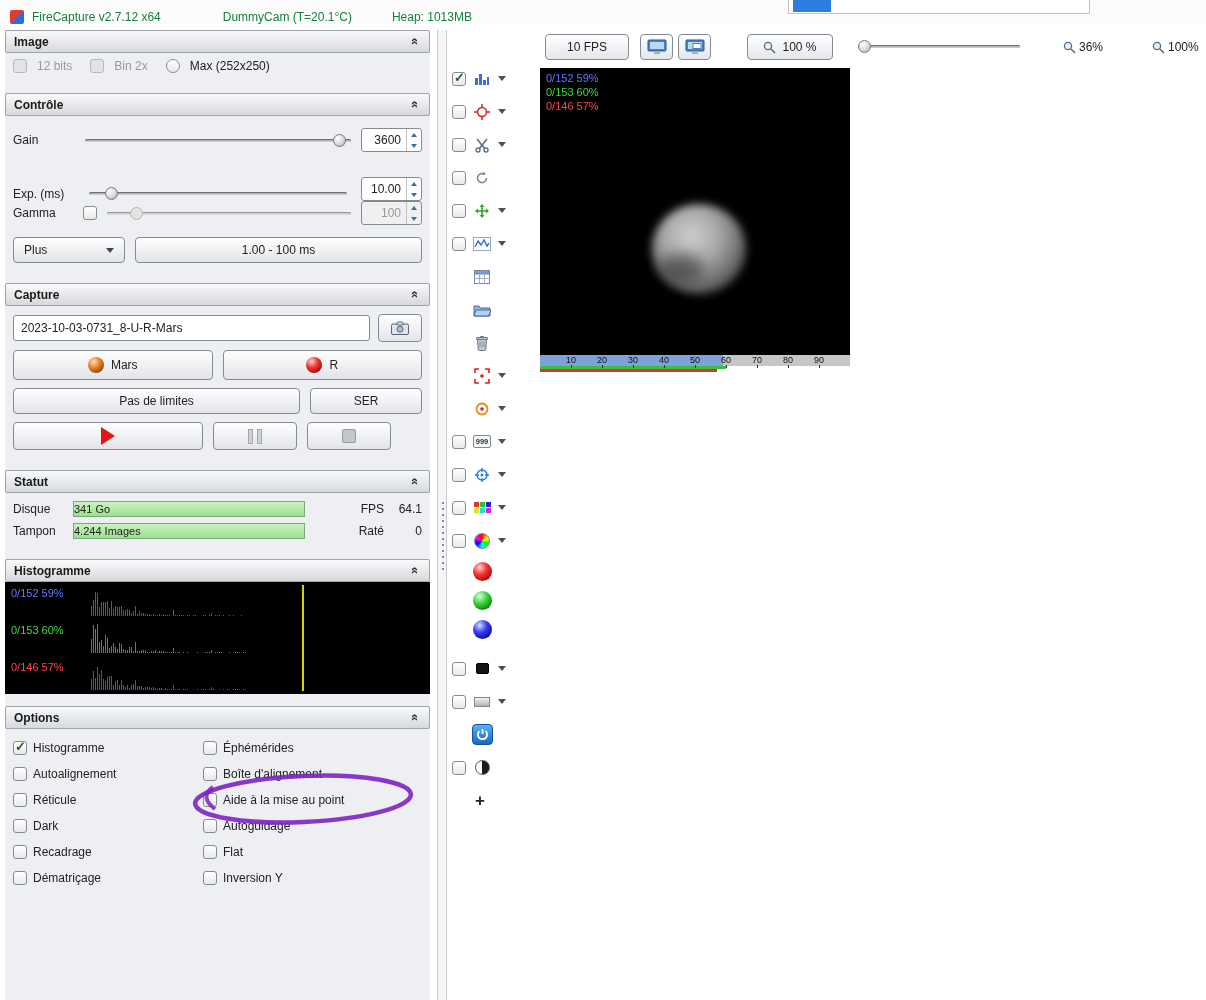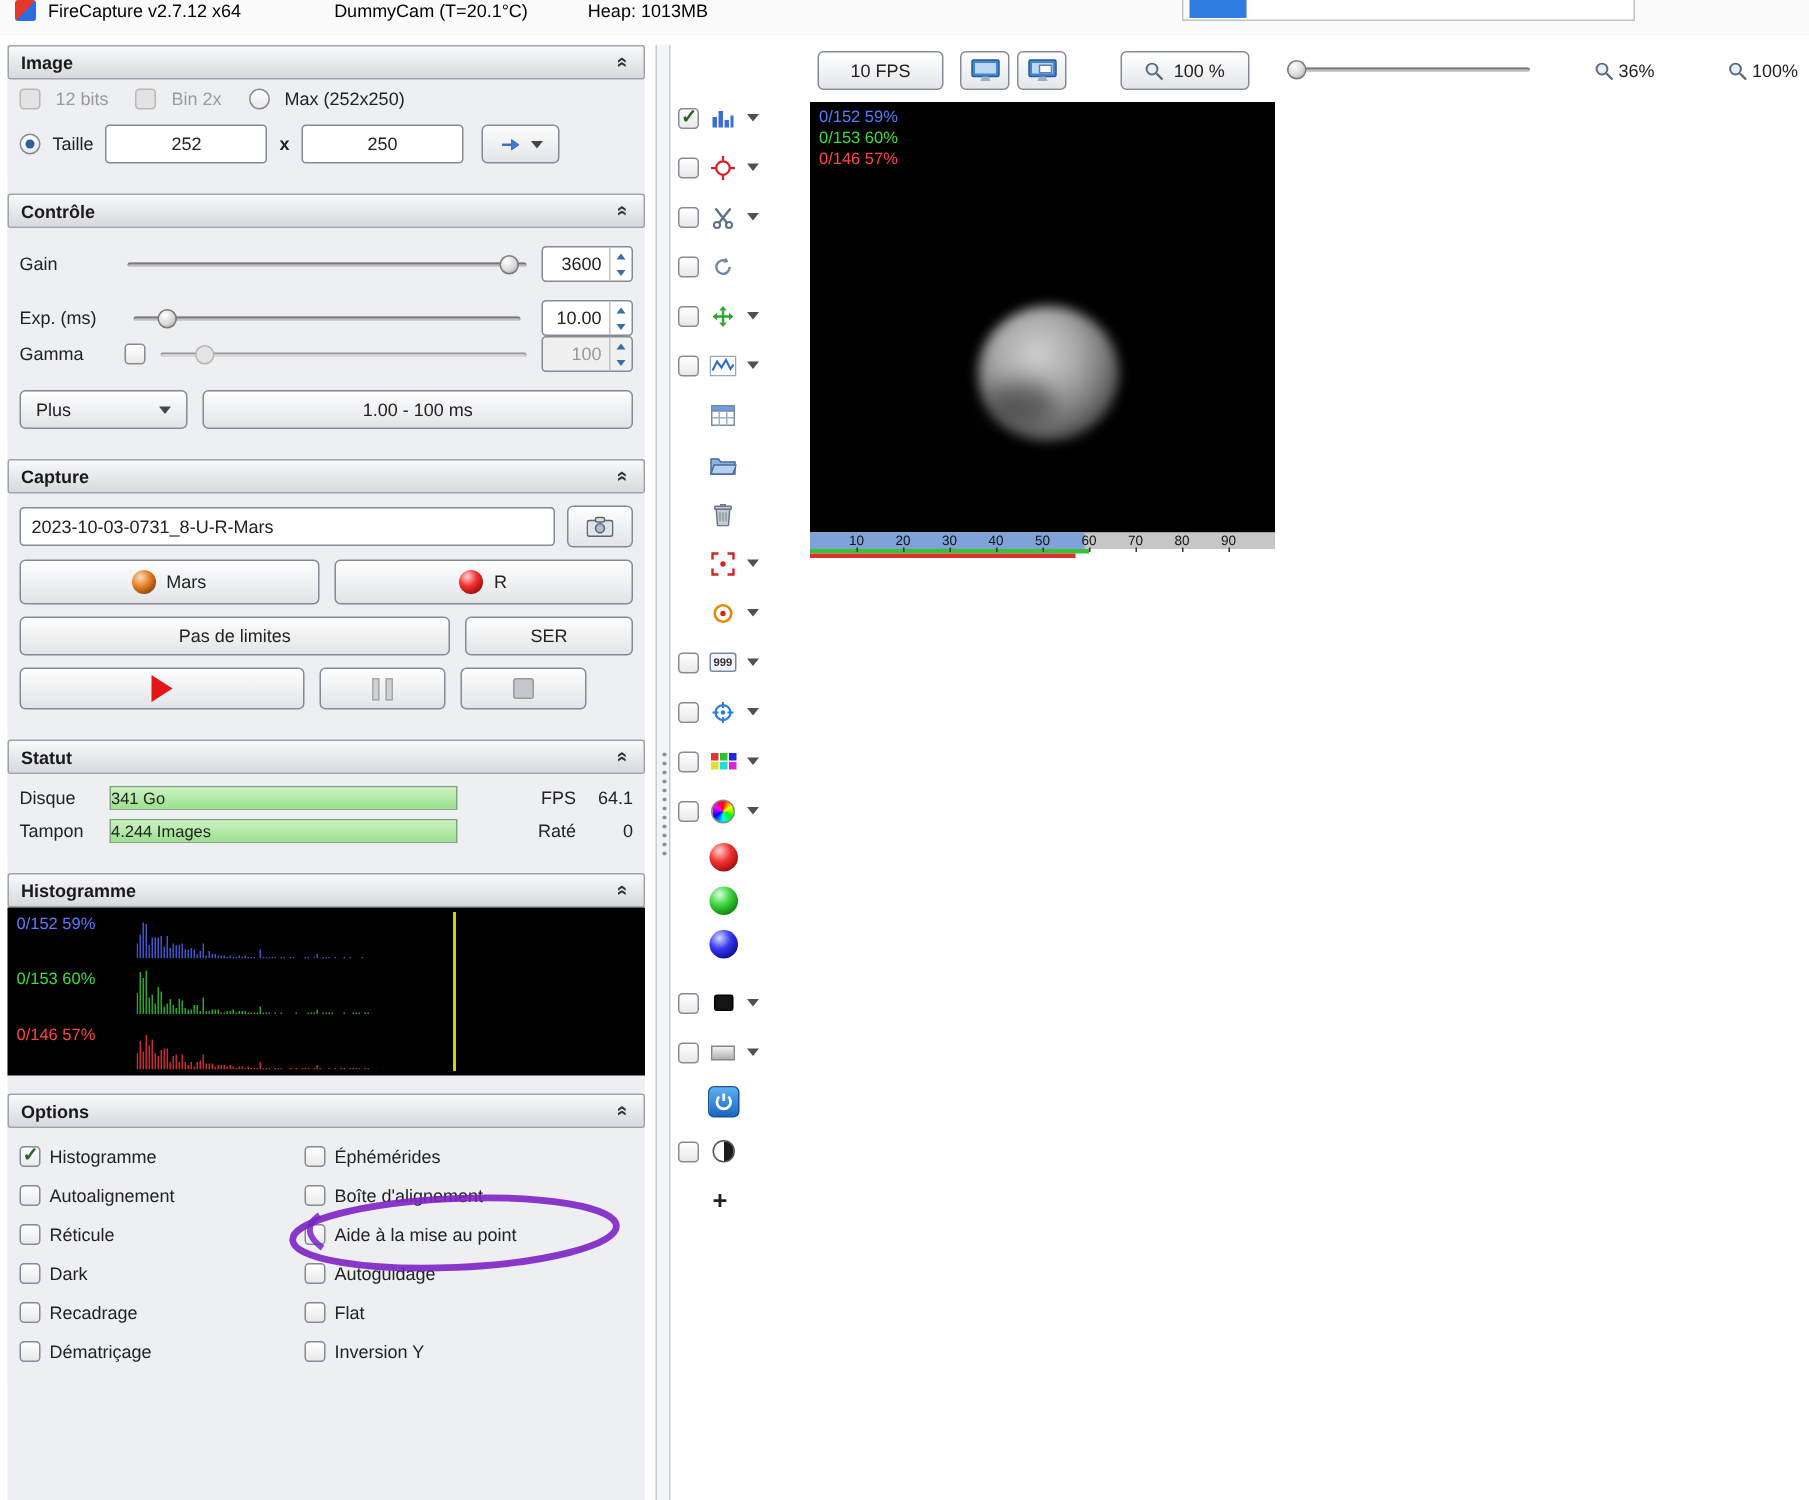--- a/index.html
+++ b/index.html
@@ -5,21 +5,21 @@
   * { box-sizing: border-box; margin: 0; padding: 0; }
   html,body { width:1206px; height:1000px; }
   body {
     font-family: "Liberation Sans", sans-serif;
     font-size: 12px; color:#222; background:#fff;
     position: relative; overflow: hidden;
   }
 
   
   .titlebar { position:absolute; left:0; top:0; width:100%; height:24px;
-    background:#fbfbfb; display:flex; align-items:flex-start; color:#000000; }
+    background:#fbfbfb; display:flex; align-items:flex-end; color:#15803d; }
   .app-icon { width:14px; height:14px; margin:0 8px 0 10px; border-radius:2px;
     background: linear-gradient(135deg,#e23b2e 50%,#2e6be2 50%); }
   .tb-text { margin-right:0; }
   .tb-app { font-weight:normal; }
   .tb-cam { margin-left:62px; }
   .tb-heap { margin-left:40px; }
 
   
   .partial-window { position:absolute; left:788px; top:0; width:302px; height:14px;
     background:#fff; border:1px solid #c2c2c2; border-top:none; display:flex; align-items:flex-start; }
@@ -191,33 +191,20 @@
     </div>
     <div class="sec-body">
       <div class="row" style="margin-top:6px; gap:4px;">
         <span class="cb disabled"></span>
         <span class="lbl dim">12 bits</span>
         <span class="cb disabled" style="margin-left:14px;"></span>
         <span class="lbl dim">Bin 2x</span>
         <span class="radio" style="margin-left:14px;"></span>
         <span class="lbl">Max (252x250)</span>
       </div>
-      <div class="row" style="margin-top:10px; gap:8px;">
-        <span class="radio selected"></span>
-        <span>Taille</span>
-        <span class="field" style="width:108px;">252</span>
-        <b>x</b>
-        <span class="field" style="width:108px;">250</span>
-        <span class="btn" style="width:52px; margin-left:4px;">
-          <svg width="14" height="12">
-              <path d="M2 6h6V3l5 3.5L8 10V7H2z" fill="#3f7ad6" stroke="#2a5aa8" stroke-width="0.5"></path>
-            </svg>
-          <span class="caret-down"></span>
-        </span>
-      </div>
     </div>
   </section>
 
   <section class="panel-section">
     <div class="sec-header">
       <span class="sec-title">Contrôle</span>
       <span class="collapse-chevron"></span>
     </div>
     <div class="sec-body">
       <div class="row" style="margin-top:12px; gap:8px;">
@@ -227,21 +214,21 @@
             <span class="knob" style="left:calc(97% - 12px);"></span>
         </span>
         <span class="spin">
           <span class="val">3600</span>
           <span class="arrows">
               <i class="up"></i>
               <i class="down"></i>
             </span>
         </span>
       </div>
-      <div class="row" style="margin-top:12px; gap:12px;">
+      <div class="row" style="margin-top:25px; gap:12px;align-items:flex-end;">
         <span style="width:62px;">Exp. (ms)</span>
         <span class="slider">
           <span class="track"></span>
             <span class="knob" style="left:7%;"></span>
         </span>
         <span class="spin">
           <span class="val">10.00</span>
           <span class="arrows">
               <i class="up"></i>
               <i class="down"></i>

